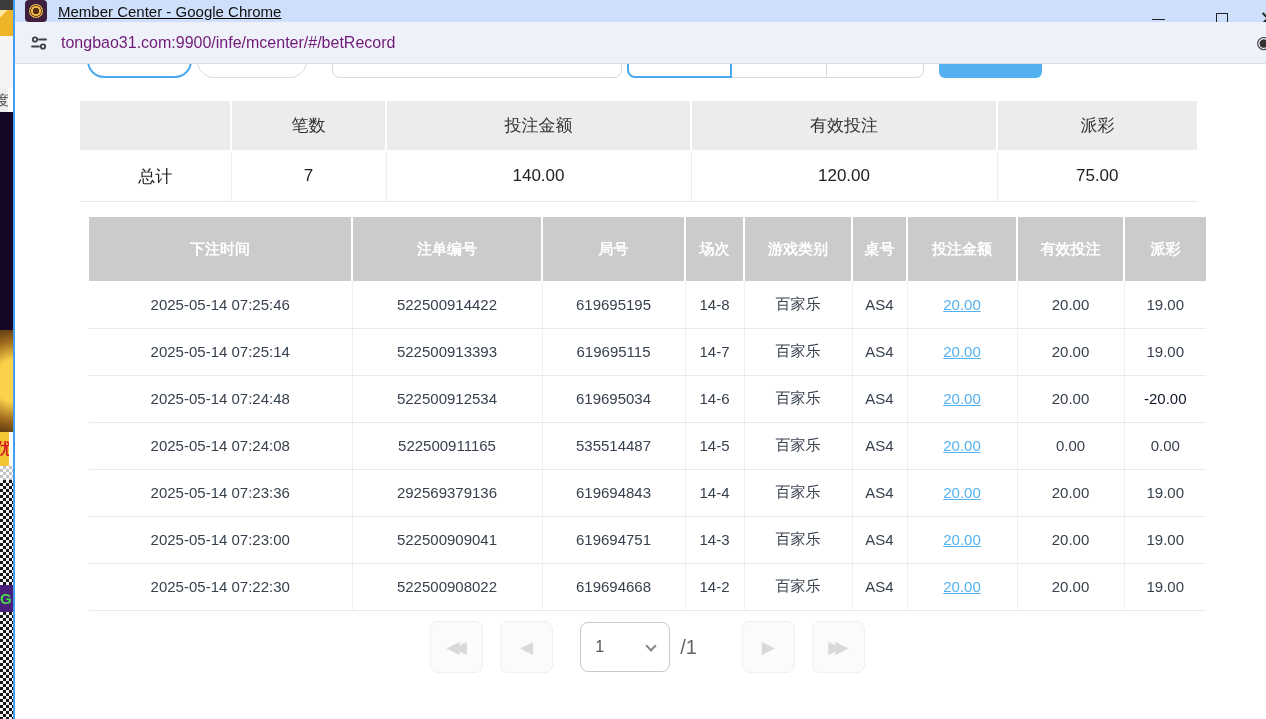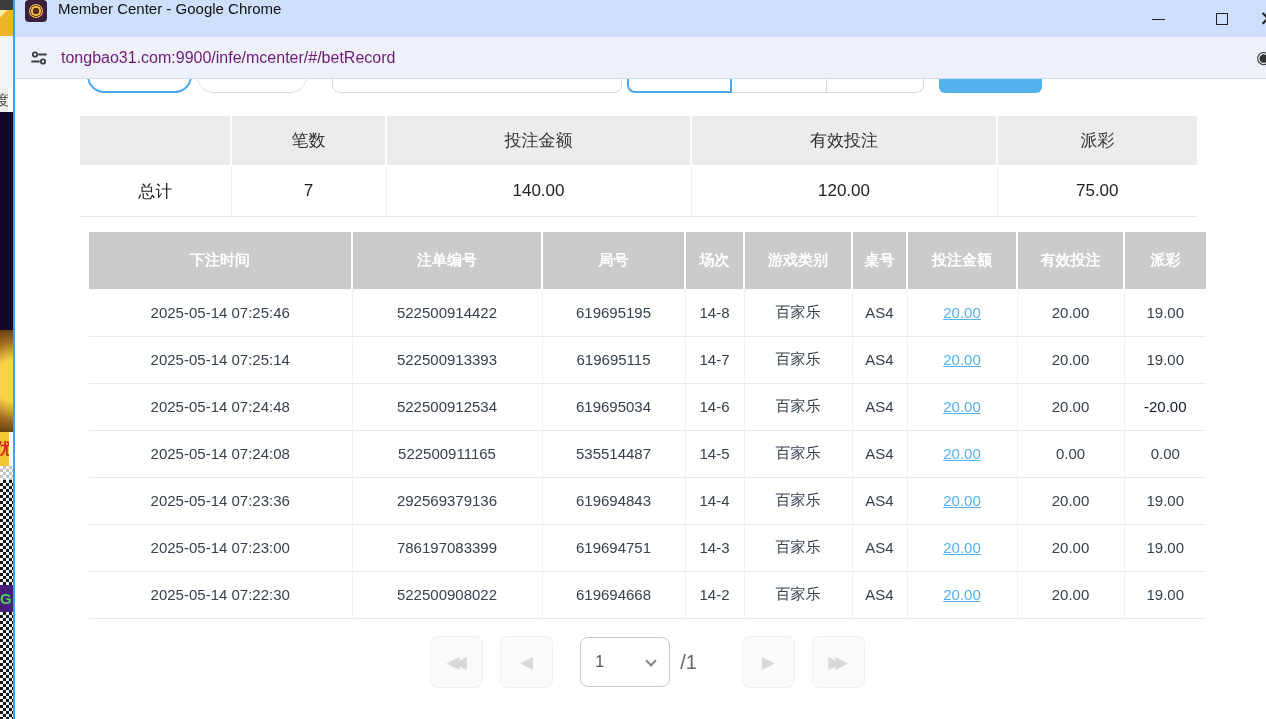--- a/index.html
+++ b/index.html
@@ -8,21 +8,21 @@
 
   
   .desktop { position:absolute; left:0; top:0; width:13px; height:719px; overflow:hidden; }
   .seg { position:absolute; left:0; width:13px; overflow:hidden; }
   .qr { background-image:repeating-conic-gradient(#161616 0% 25%, #f3f3f3 0% 50%); background-size:6px 6px; }
 
   
   .window { position:absolute; left:13px; top:0; width:1253px; height:719px;
     border-left:2px solid #419ff2; background:#fff; overflow:hidden; }
 
-  .titlebar { position:relative; height:37px; background:#cddffa; display:flex; overflow:hidden; }
+  .titlebar { position:relative; height:22px; background:#cddffa; display:flex; align-items:center; overflow:hidden;text-decoration:underline; }
   .favicon { width:22px; height:22px; margin-left:10px; border-radius:4px; background:#3b1f3c;
     display:flex; align-items:center; justify-content:center; flex:0 0 auto; }
   .favicon .chip { width:14px; height:14px; border-radius:50%;
     background:radial-gradient(circle at 50% 50%, #5a2c14 0 3px, #e8b84b 3px 5px, #7a4a20 5px 6px, #e8b84b 6px 7px); }
   .win-title { margin-left:11px; font-size:15px; color:#101010; white-space:nowrap; }
   .win-controls { position:absolute; right:0; top:0; height:38px; }
   .wbtn { position:absolute; top:0; width:44px; height:38px; display:flex; align-items:center; justify-content:center; color:#222; }
   .wbtn.min { right:86px; } .wbtn.max { right:22px; } .wbtn.close { right:-24px; font-size:21px; font-weight:300; }
   .min-glyph { width:13px; height:0; border-top:1.4px solid #222; }
   .max-glyph { width:12px; height:12px; border:1.4px solid #222; }
@@ -51,21 +51,21 @@
   .sum-table { position:absolute; left:65px; top:37px; width:1117px; border-collapse:collapse; table-layout:fixed; }
   .sum-table th { background:#ececec; height:50px; font-size:17px; font-weight:400; color:#333;
     border-right:2px solid #fff; border-bottom:2px solid #fff; text-align:center; }
   .sum-table th:last-child { border-right:none; }
   .sum-table td { background:#fff; height:50px; font-size:17px; color:#222; text-align:center;
     border-right:1px solid #ededed; border-bottom:1px solid #e6e6e6; }
   .sum-table td:last-child { border-right:none; }
 
   
   .bet-table { position:absolute; left:74px; top:153px; width:1117px; border-collapse:collapse; table-layout:fixed; }
-  .bet-table th { background:#cbcbcb; height:57px; font-size:15px; font-weight:700; color:#fff;
+  .bet-table th { background:#cbcbcb; height:64px; font-size:15px; font-weight:700; color:#fff;
     border-right:2px solid #fff; text-align:center; }
   .bet-table th:last-child { border-right:none; }
   .bet-table td { height:47px; font-size:15px; color:#37414e; text-align:center; background:#fff;
     border-right:1px solid #f1f1f1; border-bottom:1px solid #eaeaea; }
   .bet-table td:last-child { border-right:none; }
   .amt-link { color:#54b2f0; text-decoration:underline; cursor:pointer; }
   td.neg { color:#0f172a; }
 
   
   .pager { position:absolute; left:74px; top:556px; width:1117px; height:54px;
@@ -246,21 +246,21 @@
             <td>619694843</td>
             <td>14-4</td>
             <td>百家乐</td>
             <td>AS4</td>
             <td><a class="amt-link">20.00</a></td>
             <td>20.00</td>
             <td>19.00</td>
           </tr>
           <tr>
             <td>2025-05-14 07:23:00</td>
-            <td>786197083399</td>
+            <td>522500909041</td>
             <td>619694751</td>
             <td>14-3</td>
             <td>百家乐</td>
             <td>AS4</td>
             <td><a class="amt-link">20.00</a></td>
             <td>20.00</td>
             <td>19.00</td>
           </tr>
           <tr>
             <td>2025-05-14 07:22:30</td>

